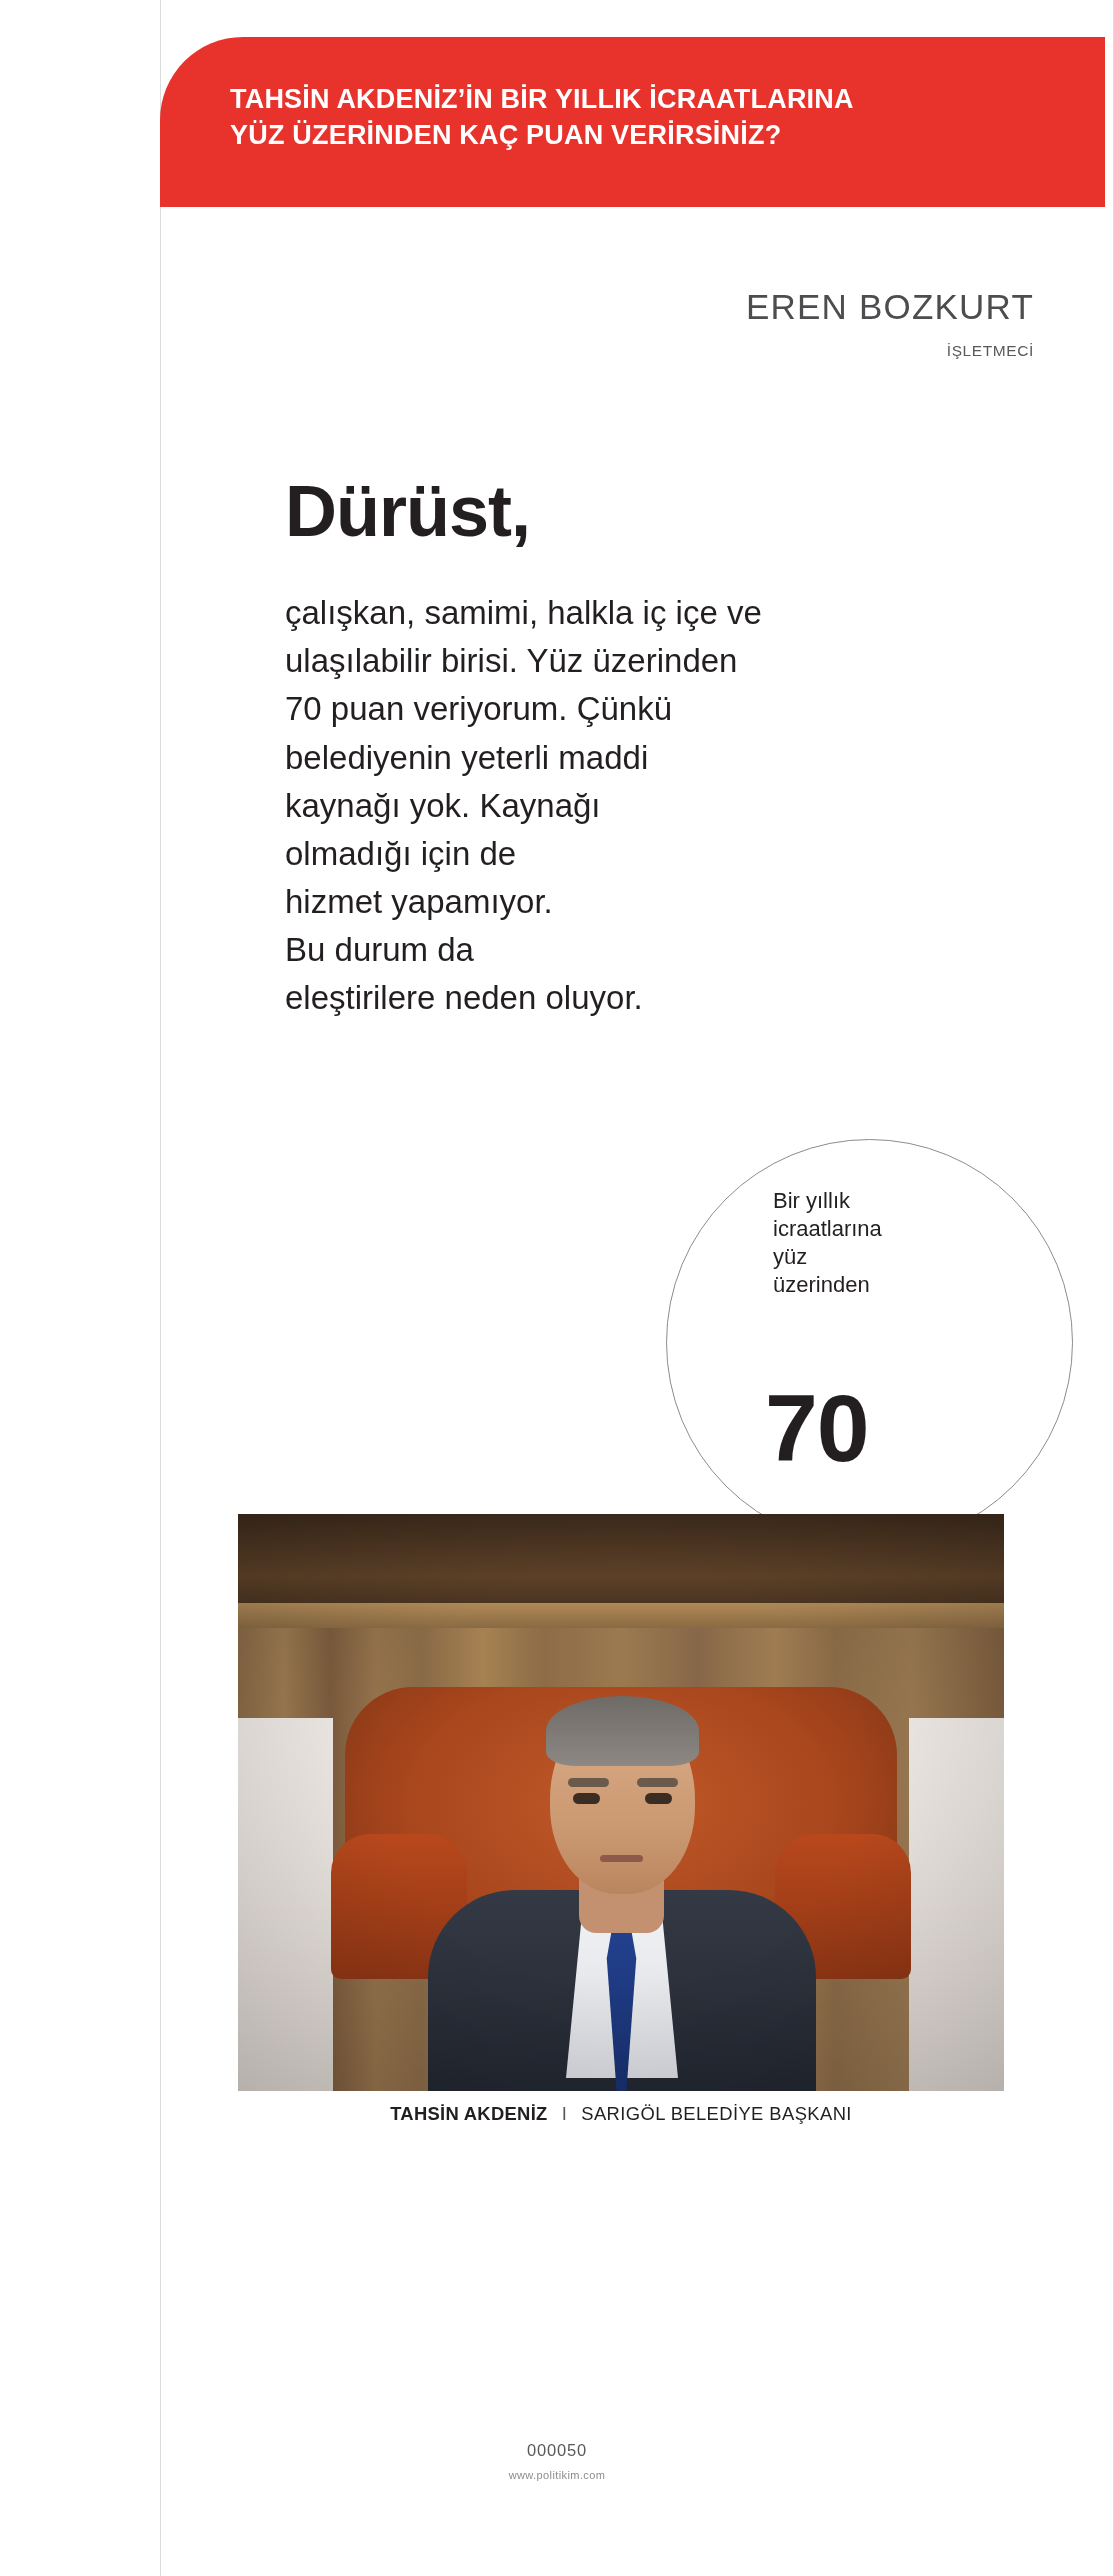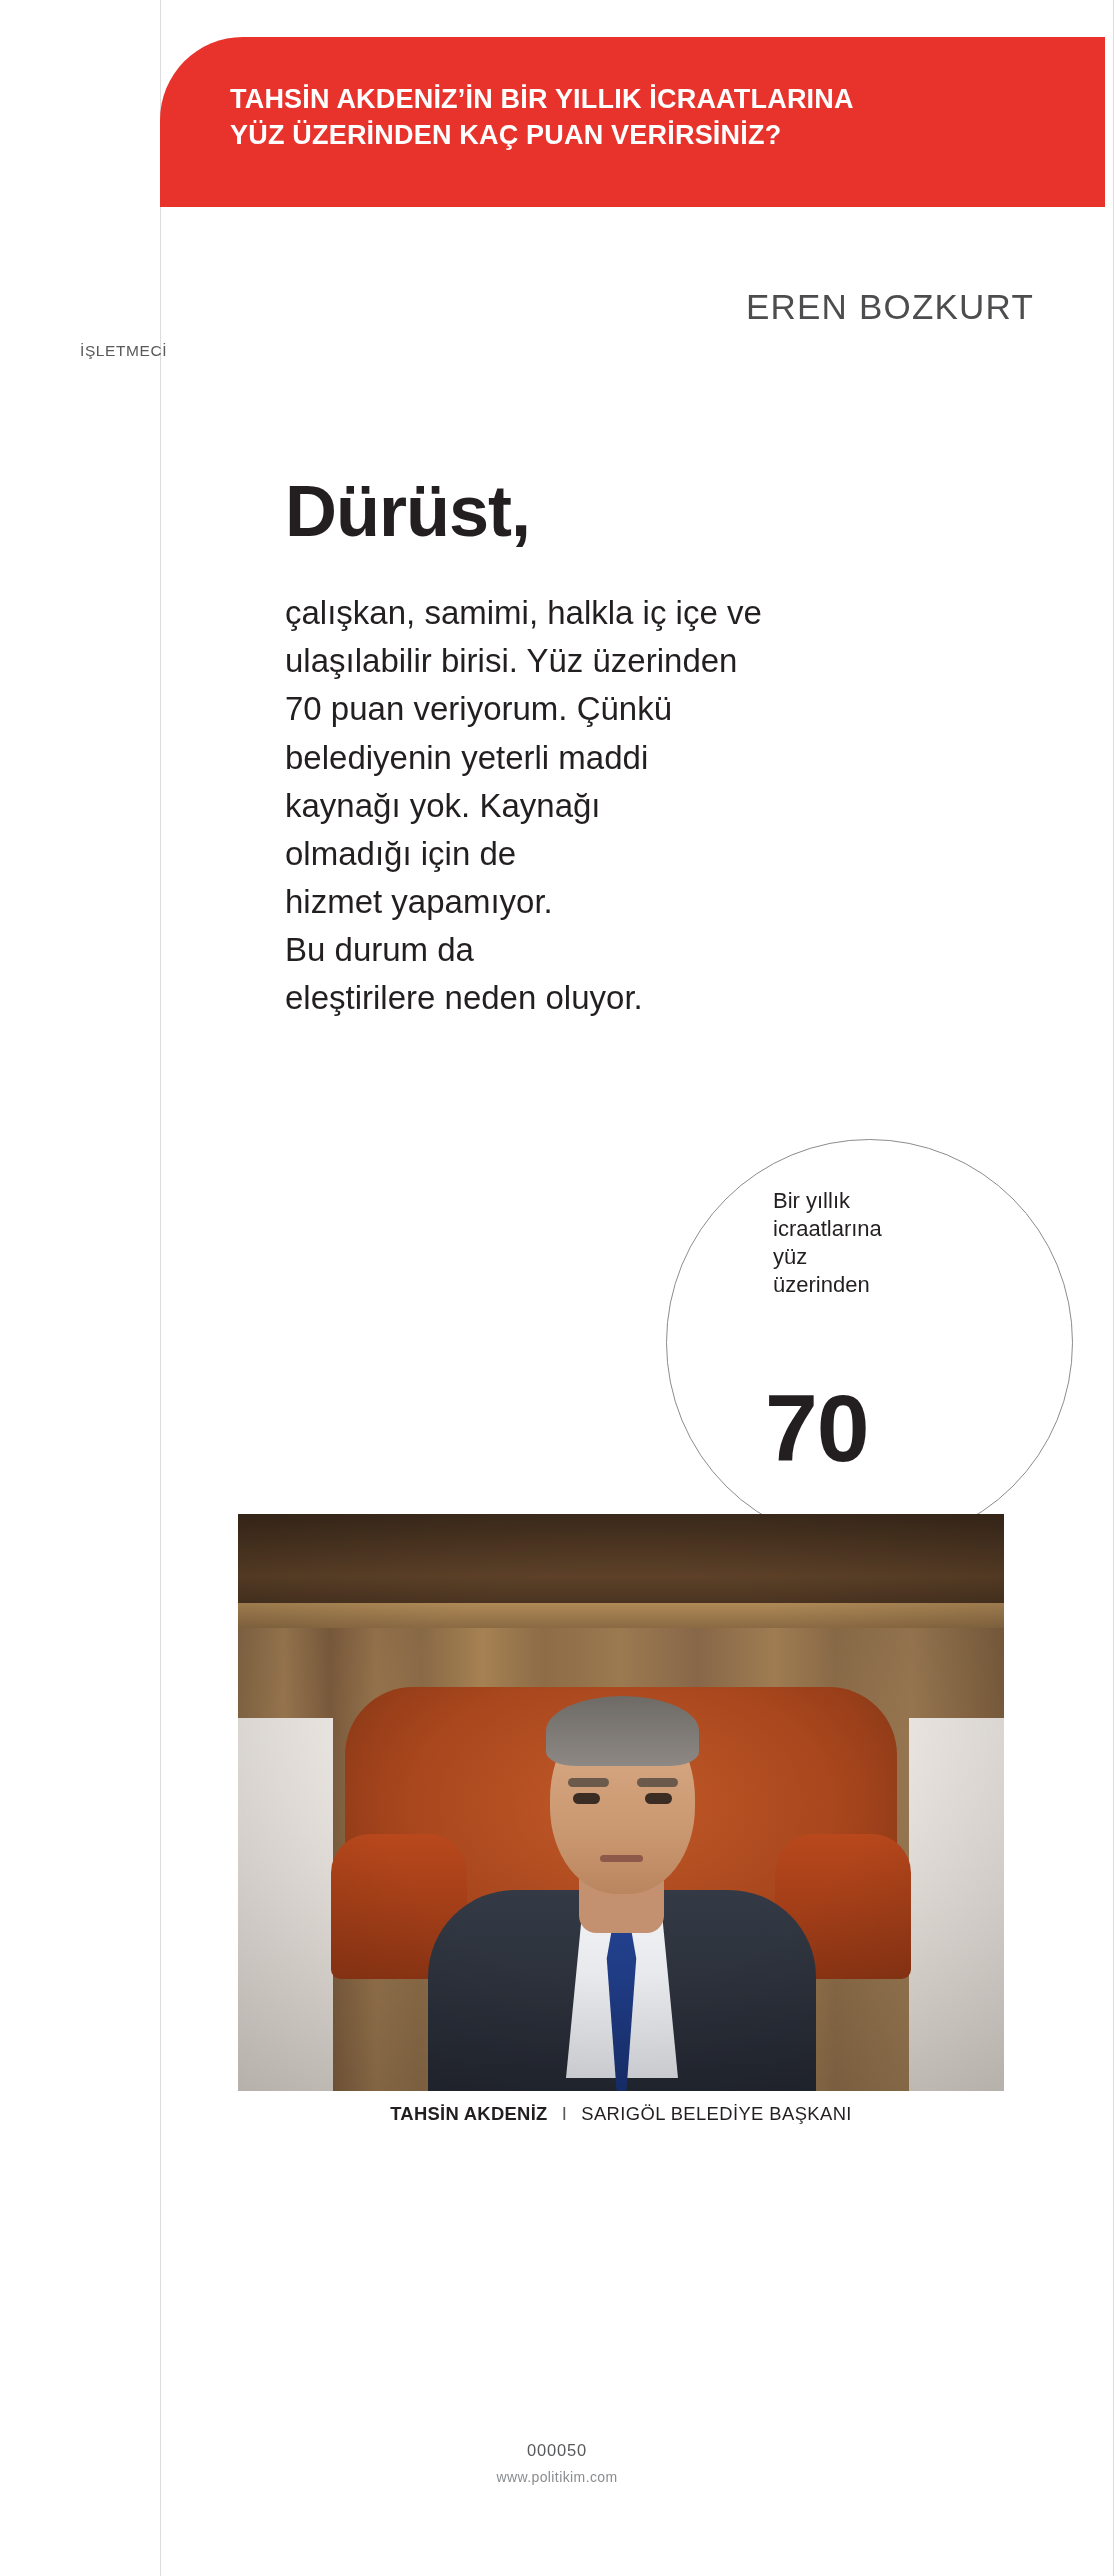--- a/index.html
+++ b/index.html
@@ -69,21 +69,21 @@
     text-align: right;
     font-size: 35px;
     letter-spacing: 1.2px;
     color: #4d4d4f;
     font-weight: 400;
   }
   .resp-role {
     position: absolute;
     left: 0; top: 342px;
     width: 954px;
-    text-align: left;
+    text-align: right;
     font-size: 15.5px;
     letter-spacing: 0.6px;
     color: #58595b;
     font-weight: 400;
   }
 
   
   .quote-lead {
     position: absolute;
     left: 205px;
@@ -275,21 +275,21 @@
     text-align: center;
     font-size: 16.5px;
     color: #58595b;
     letter-spacing: 0.8px;
   }
   .footer-url {
     position: absolute;
     left: 0; top: 2469px;
     width: 954px;
     text-align: center;
-    font-size: 14px;
+    font-size: 11px;
     color: #8a8d90;
     letter-spacing: 0.4px;
   }
 </style>
 </head>
 <body>
 
 <div class="page">
 
   <div class="col-rule left"></div>

